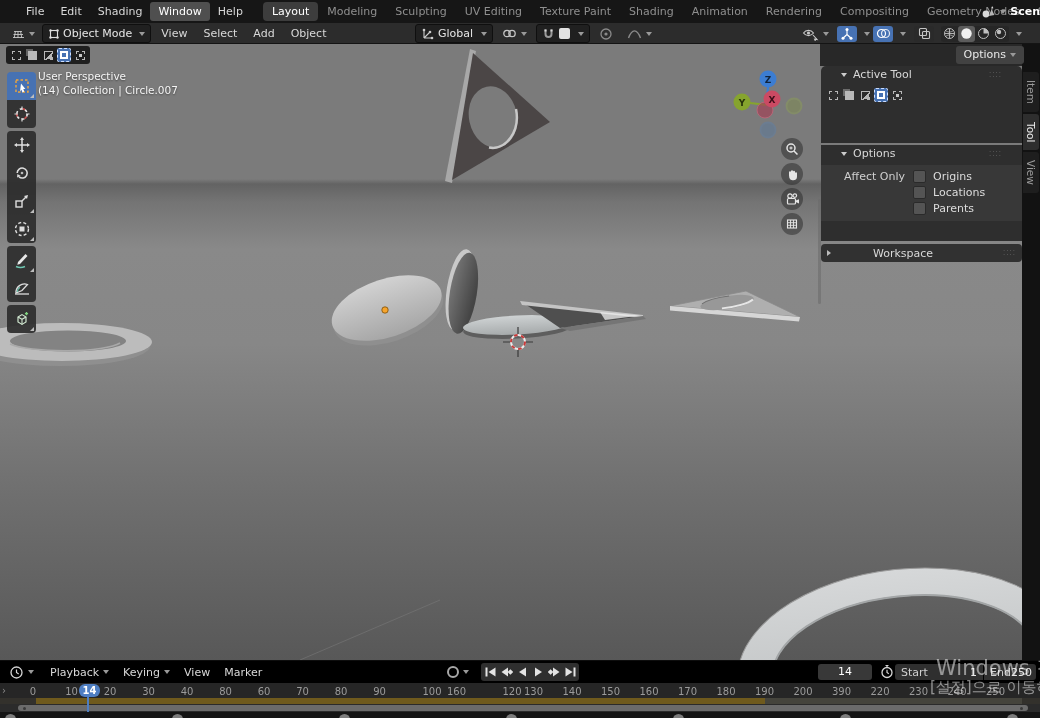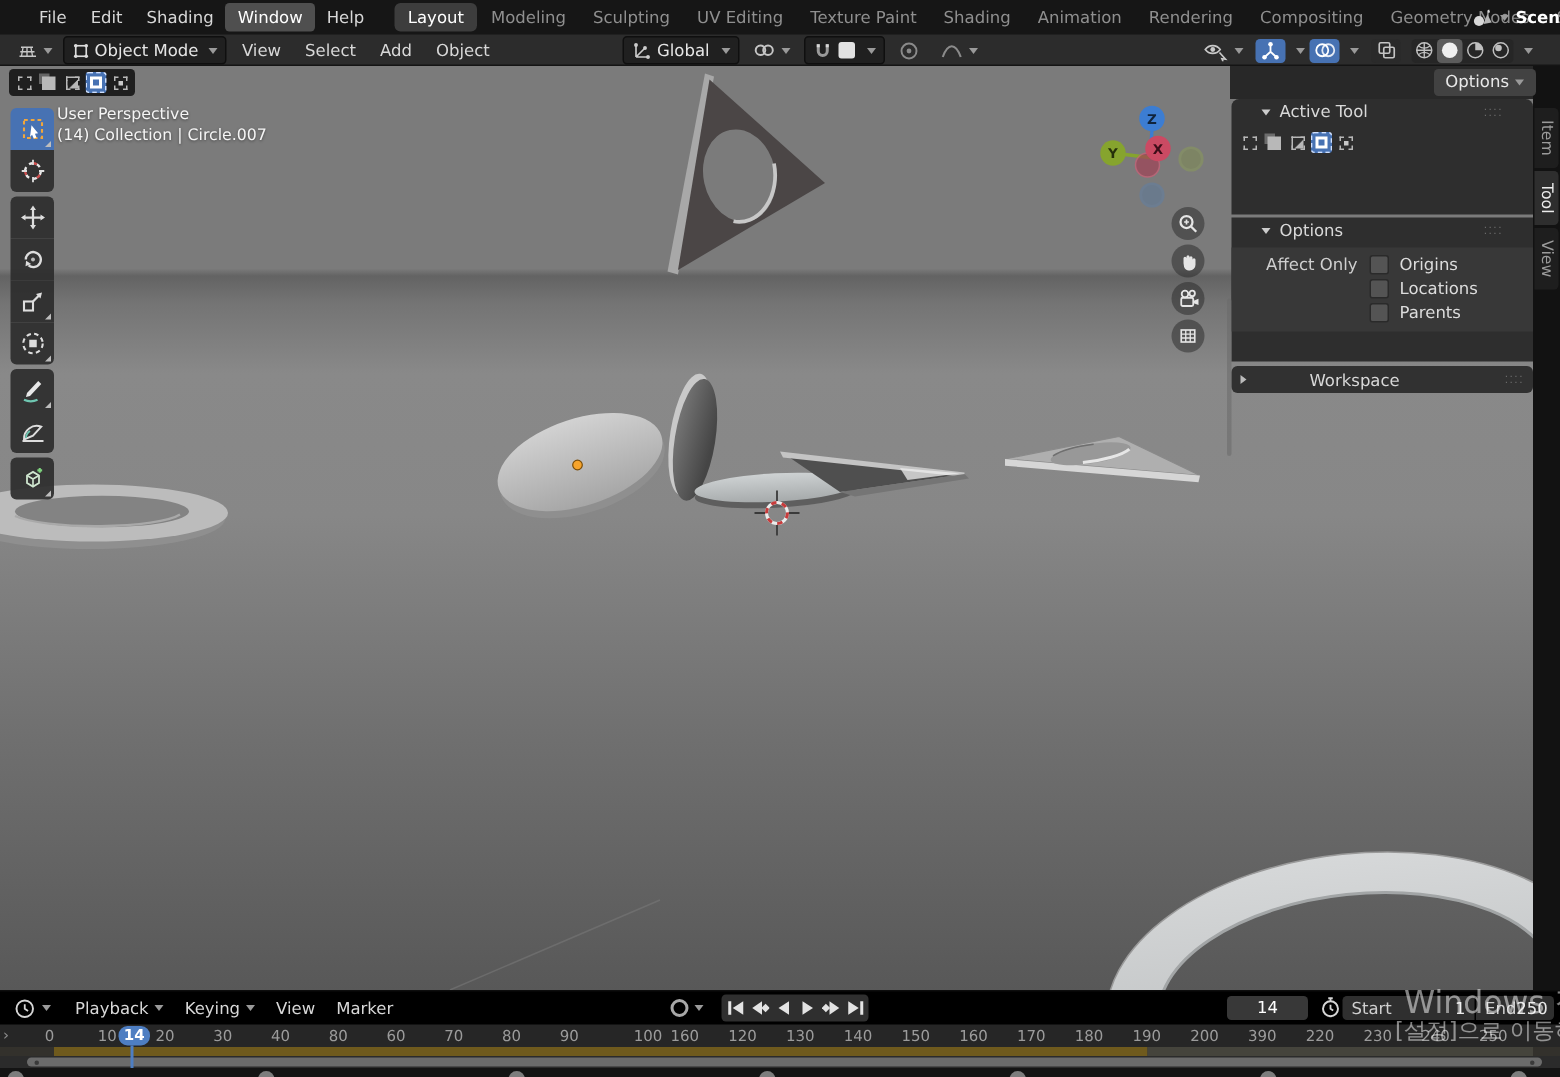--- a/index.html
+++ b/index.html
@@ -670,21 +670,21 @@
         <span class="tick" style="left: 110px;">20</span>
         <span class="tick" style="left: 148.5px;">30</span>
         <span class="tick" style="left: 187px;">40</span>
         <span class="tick" style="left: 225.5px;">80</span>
         <span class="tick" style="left: 264px;">60</span>
         <span class="tick" style="left: 302.5px;">70</span>
         <span class="tick" style="left: 341px;">80</span>
         <span class="tick" style="left: 379.5px;">90</span>
         <span class="tick" style="left: 432px;">100</span>
         <span class="tick" style="left: 456.5px;">160</span>
-        <span class="tick" style="left: 495px;">120</span>
+        <span class="tick" style="left: 512px;">120</span>
         <span class="tick" style="left: 533.5px;">130</span>
         <span class="tick" style="left: 572px;">140</span>
         <span class="tick" style="left: 610.5px;">150</span>
         <span class="tick" style="left: 649px;">160</span>
         <span class="tick" style="left: 687.5px;">170</span>
         <span class="tick" style="left: 726px;">180</span>
         <span class="tick" style="left: 764.5px;">190</span>
         <span class="tick" style="left: 803px;">200</span>
         <span class="tick" style="left: 841.5px;">390</span>
         <span class="tick" style="left: 880px;">220</span>

